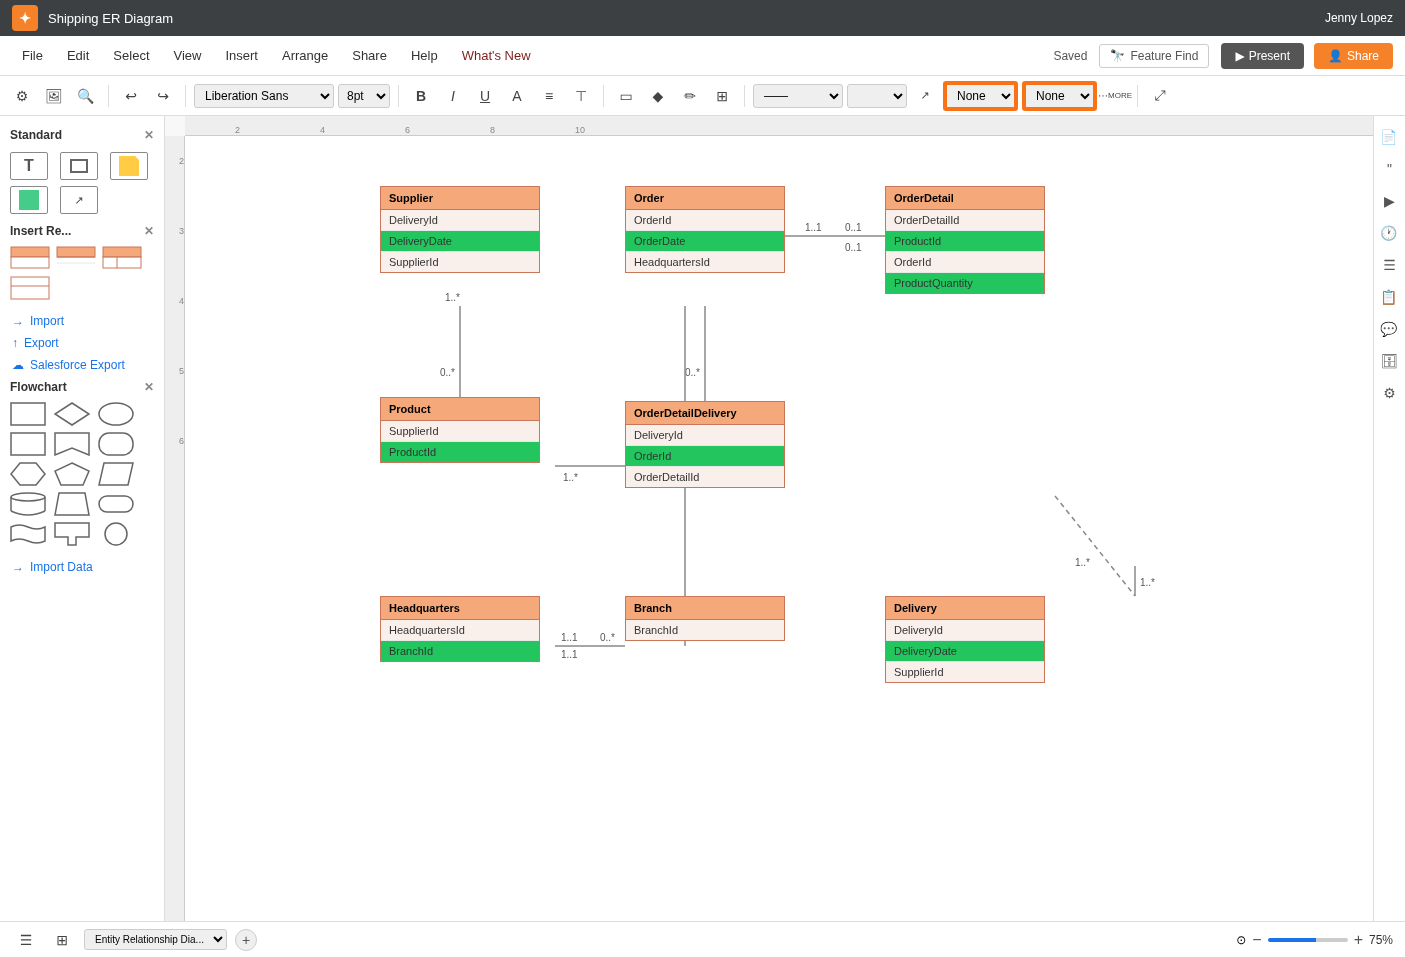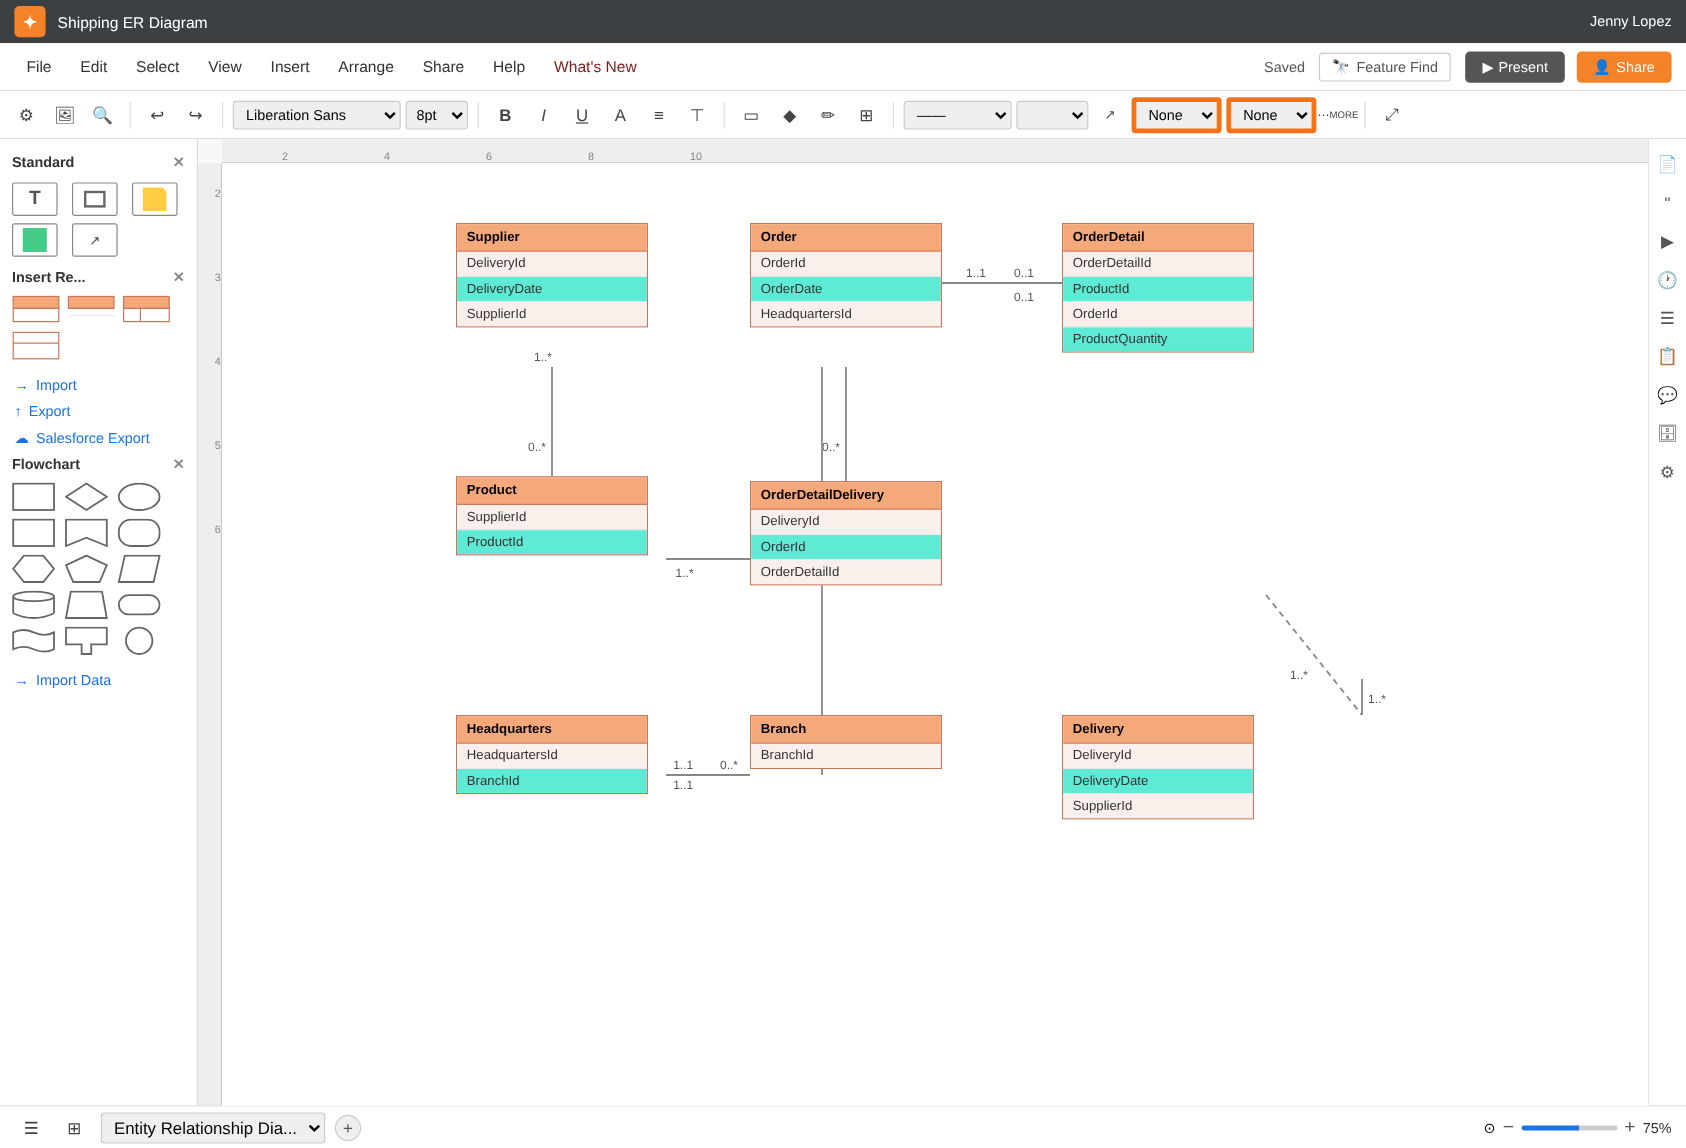--- a/index.html
+++ b/index.html
@@ -178,21 +178,21 @@
       background: #f5a97a;
       padding: 5px 8px;
       font-weight: bold;
       color: #000;
       border-bottom: 1px solid #c8775a;
     }
     .er-row {
       padding: 4px 8px;
       border-bottom: 1px solid #e8e8e8;
       color: #333;
-      background: #5eead4;
+      background: #22c55e;
     }
     .er-row:nth-child(even) { background: #f9f0ec; }
     .er-row:last-child { border-bottom: none; }
 
     
     #connections {
       position: absolute; top: 20px; left: 20px;
       pointer-events: none;
       overflow: visible;
     }
@@ -215,21 +215,21 @@
     #bottombar {
       height: 36px;
       background: #fff;
       border-top: 1px solid #ddd;
       display: flex; align-items: center; padding: 0 12px;
       justify-content: space-between;
     }
     .bottom-left { display: flex; align-items: center; gap: 8px; }
     .tab-select {
       border: 1px solid #ccc; border-radius: 3px;
-      padding: 3px 6px; font-size: 14px; cursor: pointer;
+      padding: 3px 6px; font-size: 10px; cursor: pointer;
       max-width: 200px;
     }
     .add-tab-btn {
       width: 22px; height: 22px;
       border: 1px solid #ccc; border-radius: 50%;
       display: flex; align-items: center; justify-content: center;
       cursor: pointer; font-size: 14px; color: #555;
     }
     .bottom-right { display: flex; align-items: center; gap: 8px; }
     .zoom-controls { display: flex; align-items: center; gap: 6px; font-size: 12px; }

